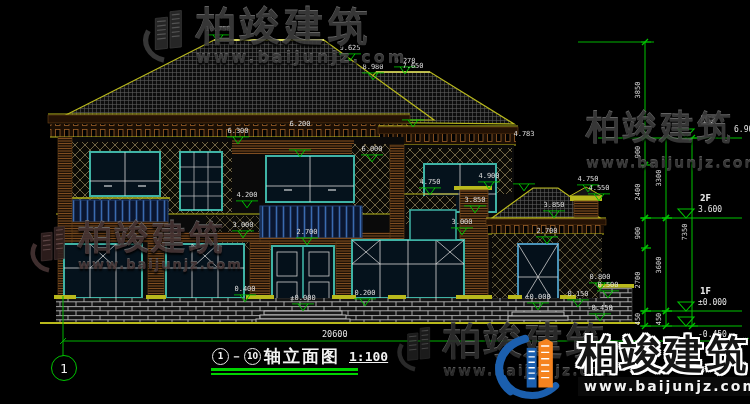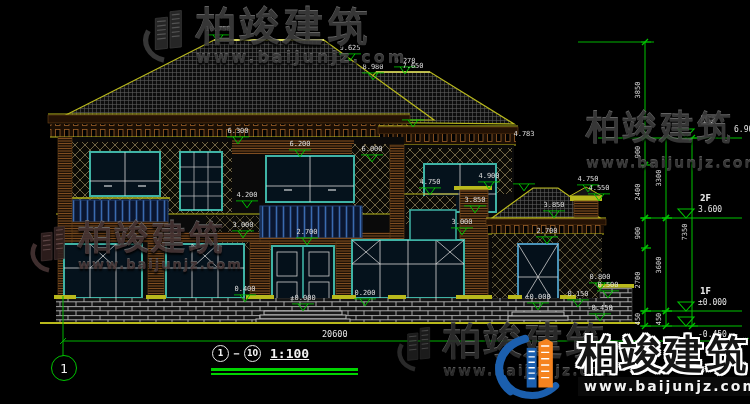--- a/index.html
+++ b/index.html
@@ -321,21 +321,21 @@
         <svg width="26" height="8" viewBox="0 0 26 8">
           <path d="M2 0.5 H24 M8 0.5 L13 7.5 L18 0.5" fill="none" stroke="#00c400" stroke-width="1"></path>
         </svg>
       </div>
       <div class="marker" style="left: 238px; top: 144px;">
         <span class="mlab">6.300</span>
         <svg width="26" height="8" viewBox="0 0 26 8">
           <path d="M2 0.5 H24 M8 0.5 L13 7.5 L18 0.5" fill="none" stroke="#00c400" stroke-width="1"></path>
         </svg>
       </div>
-      <div class="marker" style="left: 300px; top: 157px;">
+      <div class="marker" style="left: 300px; top: 157px; gap: 20px;">
         <span class="mlab">6.200</span>
         <svg width="26" height="8" viewBox="0 0 26 8">
           <path d="M2 0.5 H24 M8 0.5 L13 7.5 L18 0.5" fill="none" stroke="#00c400" stroke-width="1"></path>
         </svg>
       </div>
       <div class="marker" style="left: 372px; top: 162px;">
         <span class="mlab">6.000</span>
         <svg width="26" height="8" viewBox="0 0 26 8">
           <path d="M2 0.5 H24 M8 0.5 L13 7.5 L18 0.5" fill="none" stroke="#00c400" stroke-width="1"></path>
         </svg>
@@ -550,18 +550,19 @@
     </div>
   </div>
 
   <div class="axis-bubble">1</div>
   <div class="btm-dim">20600</div>
 
   <div class="title">
     <span class="circ">1</span>
     <span class="dash">－</span>
     <span class="circ">10</span>
+    <span class="tname">轴立面图</span>
     <span class="tscale">1:100</span>
   </div>
   <div class="title-ul1"></div>
   <div class="title-ul2"></div>
 
 </div>
 
 </body></html>

